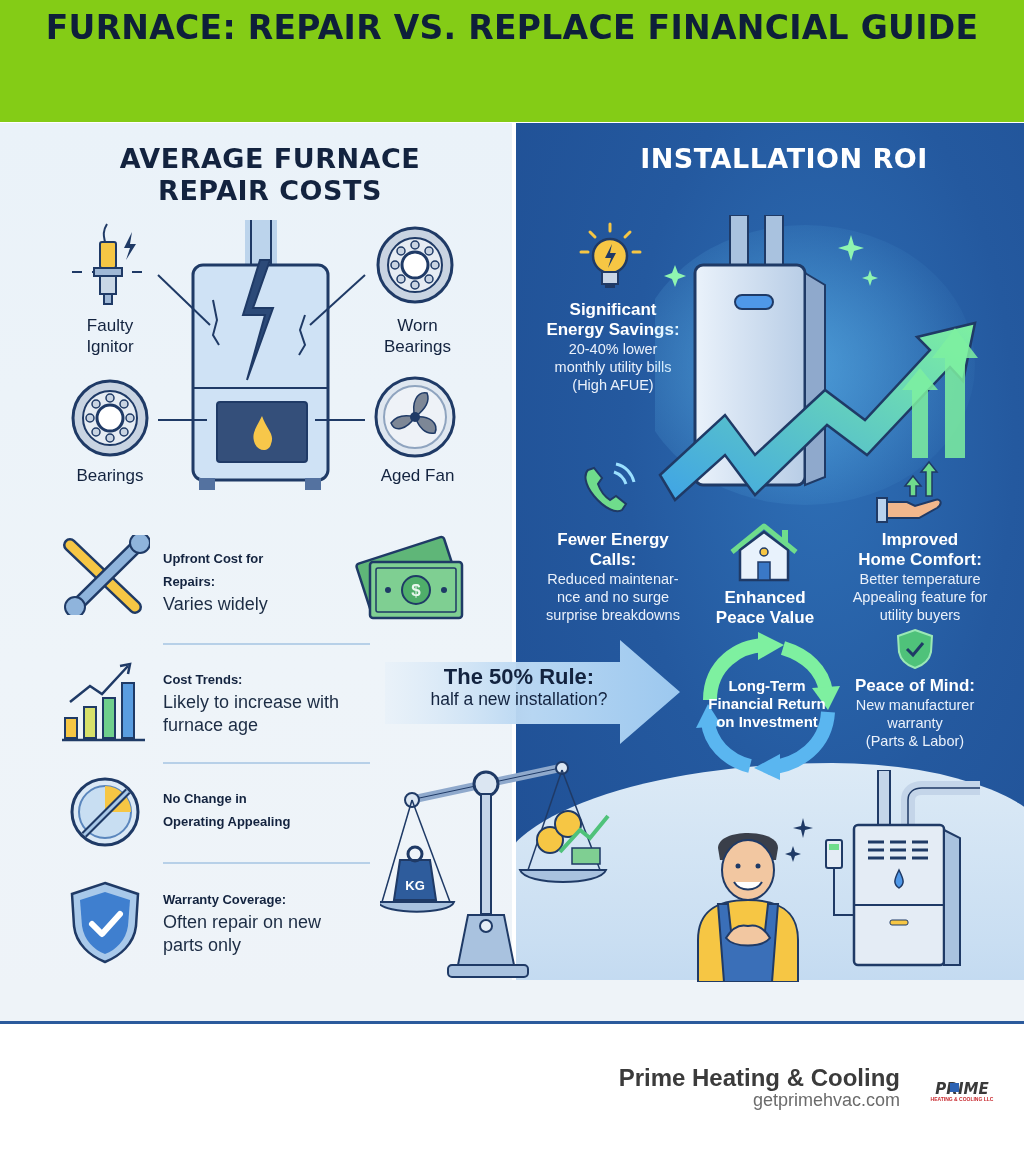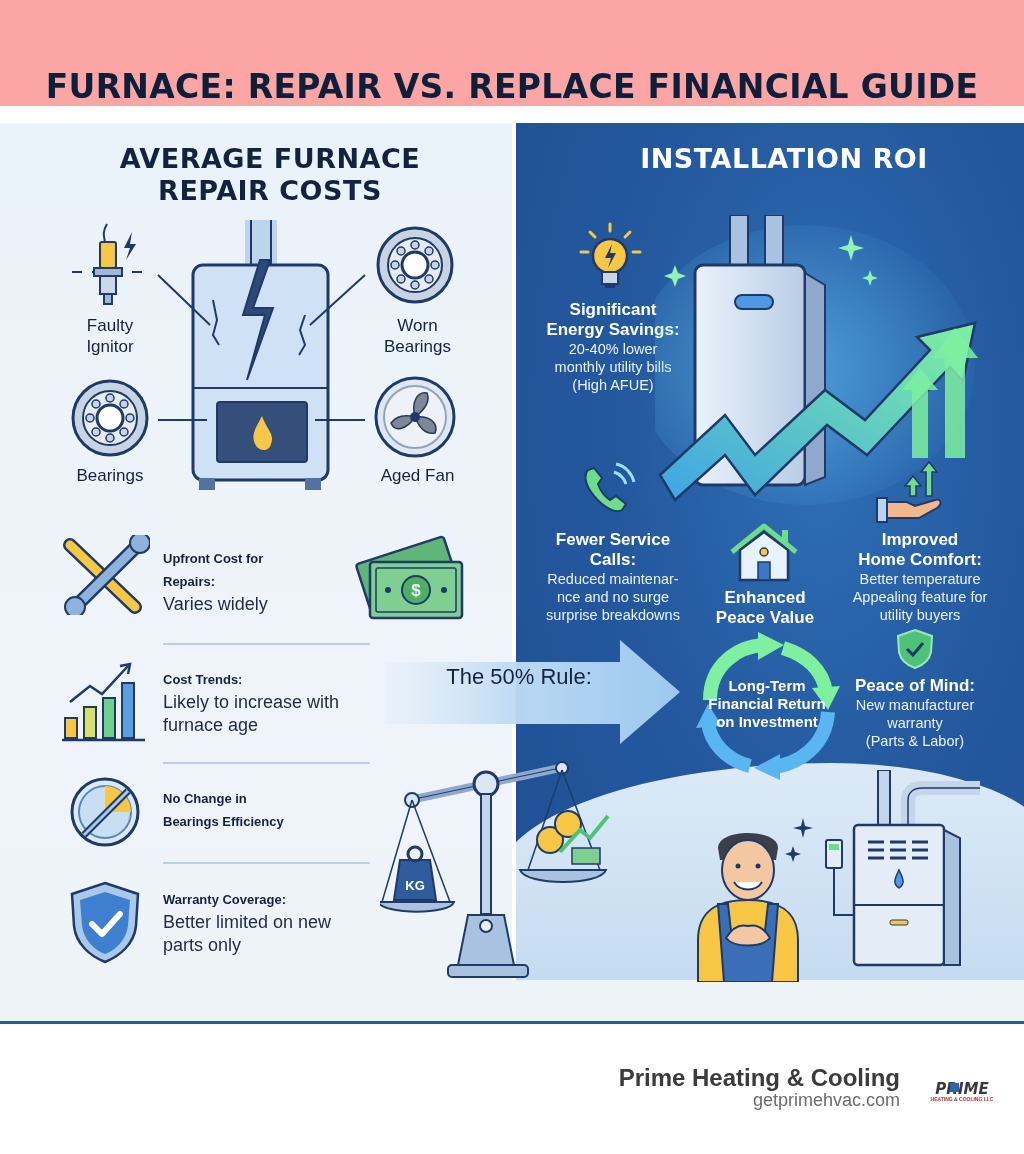--- a/index.html
+++ b/index.html
@@ -1,17 +1,17 @@
 <!DOCTYPE html>
 <html><head>
 <meta charset="utf-8">
 <style>
   * { box-sizing: border-box; margin: 0; padding: 0; }
   body { width: 1024px; height: 1154px; background: #ffffff; font-family: "Liberation Sans", sans-serif; position: relative; overflow: hidden; color: #0f2340; }
-  .header { position: absolute; left: 0; top: 0; width: 1024px; height: 106px; background: #fca5a5; display: flex; align-items: flex-end; justify-content: center; }
+  .header { position: absolute; left: 0; top: 0; width: 1024px; height: 122px; background: #84cc16; display: flex; align-items: flex-start; justify-content: center; }
   .header h1 { font-family: "DejaVu Sans", sans-serif; font-weight: bold; font-size: 33px; letter-spacing: 0.3px; color: #0e1f3a; margin-top: 8px; }
   .panel-left { position: absolute; left: 0; top: 123px; width: 512px; height: 900px; background: linear-gradient(180deg, #eaf2f9 0%, #eef4f9 60%, #eef3f8 100%); }
   .panel-right { position: absolute; left: 516px; top: 123px; width: 508px; height: 900px; background: radial-gradient(ellipse at 60% 35%, #2e6fb6 0%, #24599f 45%, #1f4e93 100%); overflow: hidden; }
   .panel-right .wave { position: absolute; left: -20px; top: 640px; width: 560px; height: 300px; background: linear-gradient(180deg, #dceaf6 0%, #c9def2 60%, #b8d3ee 100%); border-radius: 60% 40% 0 0 / 40% 30% 0 0; }
   .bottom-band { position: absolute; left: 0; top: 980px; width: 1024px; height: 43px; background: #eef3f8; }
   .bottom-line { position: absolute; left: 0; top: 1021px; width: 1024px; height: 3px; background: #2b5a9c; }
   .footer { position: absolute; left: 0; top: 1024px; width: 1024px; height: 130px; background: #ffffff; }
   .section-title { position: absolute; text-align: center; font-family: "DejaVu Sans", sans-serif; font-weight: bold; font-size: 27px; line-height: 32px; letter-spacing: 0.5px; padding-left: 28px; }
   .lt { left: 0; width: 512px; top: 143px; color: #13233f; }
   .rt { left: 516px; width: 508px; top: 143px; color: #ffffff; }
@@ -19,21 +19,21 @@
   .row-title { font-weight: bold; font-size: 13px; line-height: 23px; color: #13233f; }
   .row-sub { font-size: 18px; line-height: 23px; color: #1c2c44; }
   .row { position: absolute; left: 163px; }
   .divider { position: absolute; left: 163px; width: 207px; height: 2px; background: #b7d0e8; }
   .wlbl { position: absolute; text-align: center; color: #ffffff; }
   .wlbl .t { font-weight: bold; font-size: 17px; line-height: 20px; }
   .wlbl .s { font-size: 14.5px; line-height: 18px; color: #eaf1fb; }
   .icon { position: absolute; }
   .rule-arrow { position: absolute; left: 385px; top: 640px; width: 295px; height: 104px; }
   .rule-text { position: absolute; left: 388px; top: 665px; width: 262px; text-align: center; }
-  .rule-text .t { font-weight: normal; font-size: 22px; line-height: 24px; color: #13233f; }
+  .rule-text .t { font-weight: bold; font-size: 22px; line-height: 24px; color: #13233f; }
   .rule-text .s { font-size: 17.5px; line-height: 21px; color: #13233f; }
   .brand { position: absolute; right: 124px; top: 1066px; text-align: right; }
   .brand .n { font-weight: bold; font-size: 24px; line-height: 24px; color: #3b3b3b; }
   .brand .u { font-size: 18px; line-height: 21px; color: #6b6b6b; }
   .logo { position: absolute; left: 922px; top: 1079px; width: 80px; height: 24px; }
 </style>
 </head>
 <body>
 
 <div class="header">
@@ -193,46 +193,47 @@
     <linearGradient id="arrowg" x1="0" x2="1" y1="0" y2="0">
       <stop offset="0" stop-color="#e6f0f9" stop-opacity="0.6"></stop>
       <stop offset="0.5" stop-color="#b7d6f2"></stop>
       <stop offset="1" stop-color="#9cc8ef"></stop>
     </linearGradient>
   </defs>
   <path d="M0 22 L235 22 L235 0 L295 52 L235 104 L235 84 L0 84 Z" fill="url(#arrowg)"></path>
 </svg>
 <div class="rule-text">
   <div class="t">The 50% Rule:</div>
+  <div class="s">half a new installation?</div>
 </div>
 
 <div class="divider" style="top:762px"></div>
 
 <svg class="icon" style="left:68px;top:775px" width="75" height="75" viewBox="0 0 75 75">
   <circle cx="37" cy="37" r="33" fill="#dbe9f6" stroke="#1f3a66" stroke-width="3"></circle>
   <circle cx="37" cy="37" r="26" fill="#c8def2" stroke="#5a86bd" stroke-width="2"></circle>
   <path d="M37 11 A26 26 0 0 1 63 37 L37 37 Z" fill="#f6c644"></path>
   <line x1="16" y1="60" x2="60" y2="16" stroke="#1f3a66" stroke-width="7"></line>
   <line x1="16" y1="60" x2="60" y2="16" stroke="#a8c8e8" stroke-width="3"></line>
 </svg>
 <div class="row" style="top:787px">
   <div class="row-title">No Change in</div>
-  <div class="row-title">Bearings Efficiency</div>
+  <div class="row-title">Operating Appealing</div>
 </div>
 
 <div class="divider" style="top:862px"></div>
 
 <svg class="icon" style="left:68px;top:880px" width="74" height="84" viewBox="0 0 74 84">
   <path d="M37 3 L70 14 L68 46 C66 64 52 76 37 82 C22 76 8 64 6 46 L4 14 Z" fill="#a9c9ea" stroke="#1f3a66" stroke-width="2.5"></path>
   <path d="M37 12 L62 20 L60 46 C58 60 48 70 37 74 C26 70 16 60 14 46 L12 20 Z" fill="#3f7fcf"></path>
   <polyline points="24,44 34,54 52,34" fill="none" stroke="#ffffff" stroke-width="6" stroke-linecap="round" stroke-linejoin="round"></polyline>
 </svg>
 <div class="row" style="top:888px">
   <div class="row-title">Warranty Coverage:</div>
-  <div class="row-sub">Better limited on new</div>
+  <div class="row-sub">Often repair on new</div>
   <div class="row-sub">parts only</div>
 </div>
 
 <svg class="icon" style="left:578px;top:222px" width="65" height="75" viewBox="0 0 65 75">
   <g stroke="#f6c644" stroke-width="3" stroke-linecap="round">
     <line x1="32" y1="2" x2="32" y2="9"></line>
       <line x1="12" y1="10" x2="17" y2="15"></line>
       <line x1="52" y1="10" x2="47" y2="15"></line>
     <line x1="3" y1="30" x2="10" y2="30"></line>
       <line x1="55" y1="30" x2="62" y2="30"></line>
@@ -283,21 +284,21 @@
   <path d="M55 0 L78 30 L65 30 L65 130 L45 130 L45 30 L32 30 Z" fill="#7ef0a0" opacity="0.85"></path>
   <path d="M20 40 L38 62 L28 62 L28 130 L12 130 L12 62 L2 62 Z" fill="#7ef0a0" opacity="0.85"></path>
 </svg>
 
 <svg class="icon" style="left:580px;top:462px" width="60" height="56" viewBox="0 0 60 56">
   <path d="M8 8 C4 12 4 22 14 34 C24 46 36 52 42 48 L46 42 L36 34 L30 38 C24 34 20 28 18 22 L22 16 L14 6 Z" fill="#6fdc8c" stroke="#1f3a66" stroke-width="2"></path>
   <path d="M34 10 C40 12 44 16 46 22" stroke="#9be0ff" stroke-width="3" fill="none"></path>
   <path d="M36 2 C46 4 52 12 54 20" stroke="#9be0ff" stroke-width="3" fill="none"></path>
 </svg>
 <div class="wlbl" style="left:528px;top:530px;width:170px">
-  <div class="t">Fewer Service</div>
+  <div class="t">Fewer Energy</div>
   <div class="t">Calls:</div>
   <div class="s">Reduced maintenar-</div>
   <div class="s">nce and no surge</div>
   <div class="s">surprise breakdowns</div>
 </div>
 
 <svg class="icon" style="left:728px;top:522px" width="72" height="62" viewBox="0 0 72 62">
   <path d="M4 30 L36 4 L68 30" fill="none" stroke="#6fdc8c" stroke-width="5" stroke-linejoin="round"></path>
   <rect x="54" y="8" width="6" height="14" fill="#6fdc8c"></rect>
   <path d="M12 28 L36 10 L60 28 L60 58 L12 58 Z" fill="#e8f2fc" stroke="#1f3a66" stroke-width="2.5"></path>

